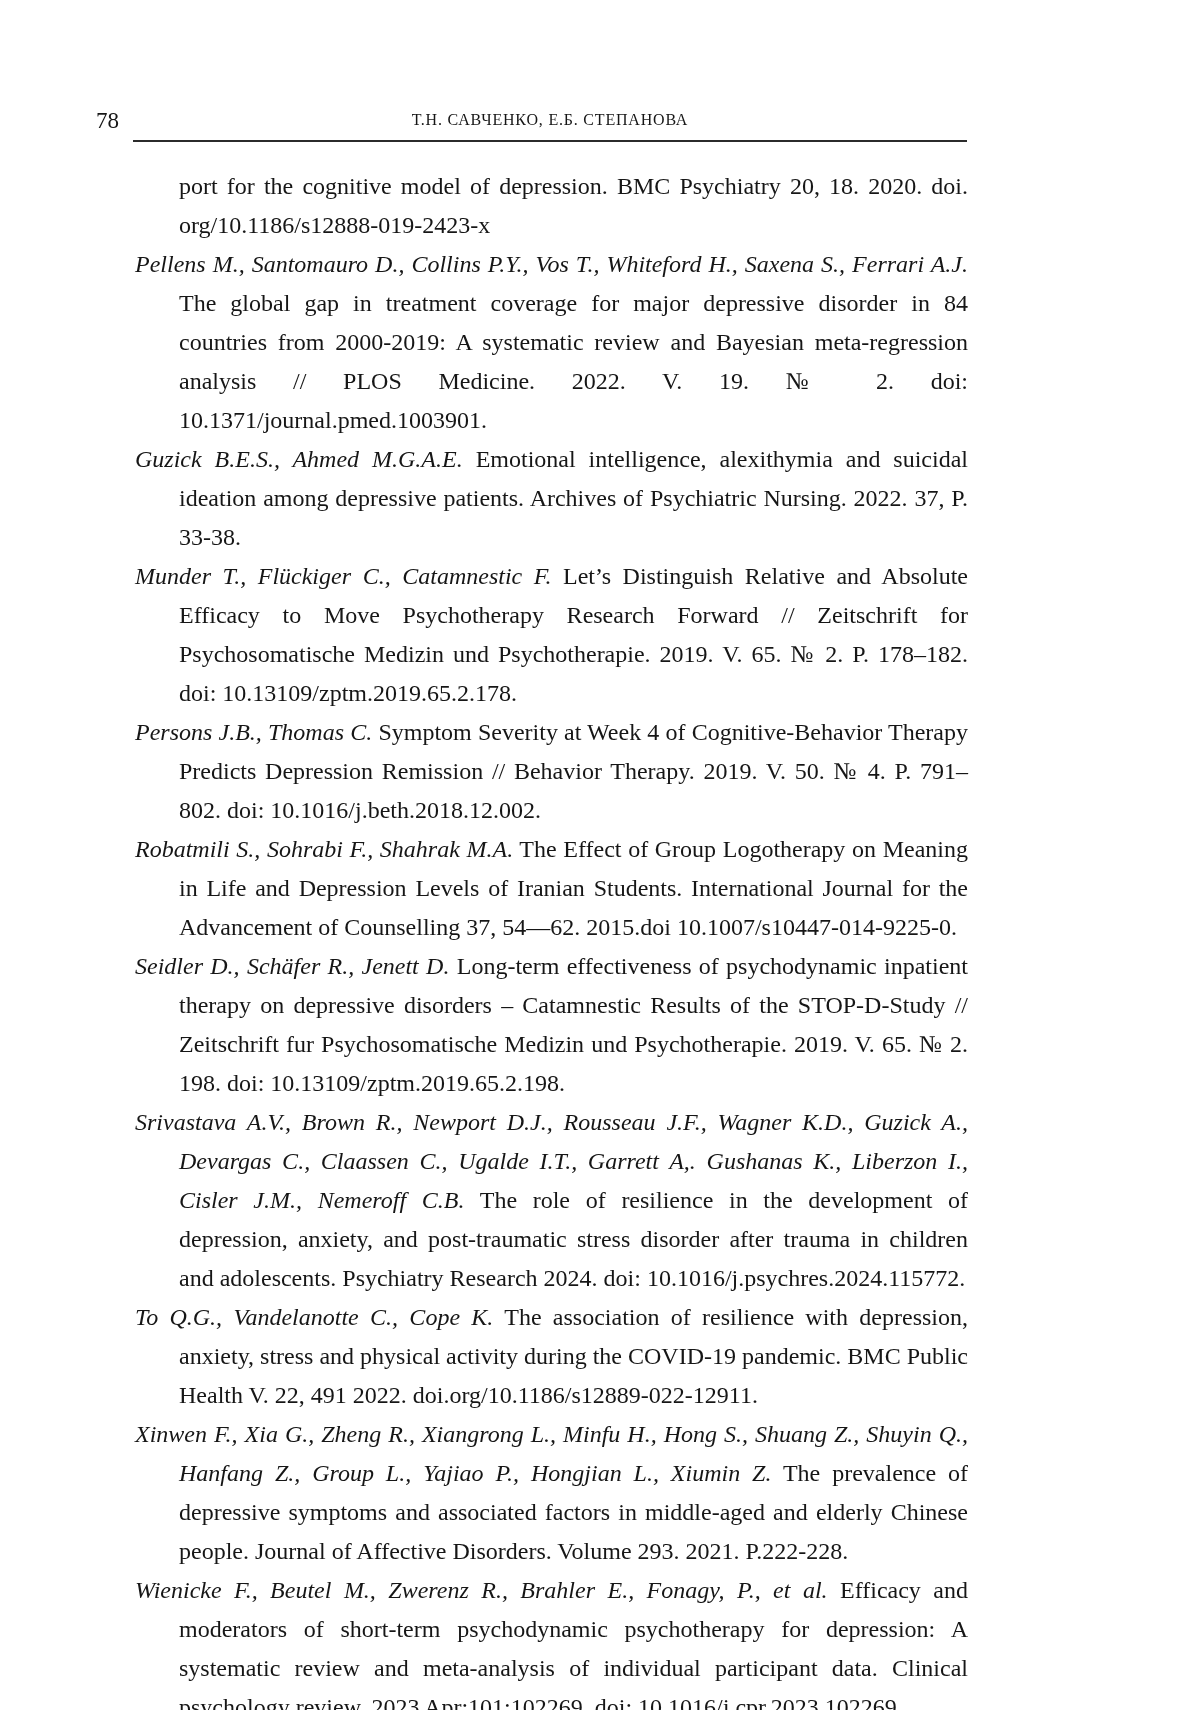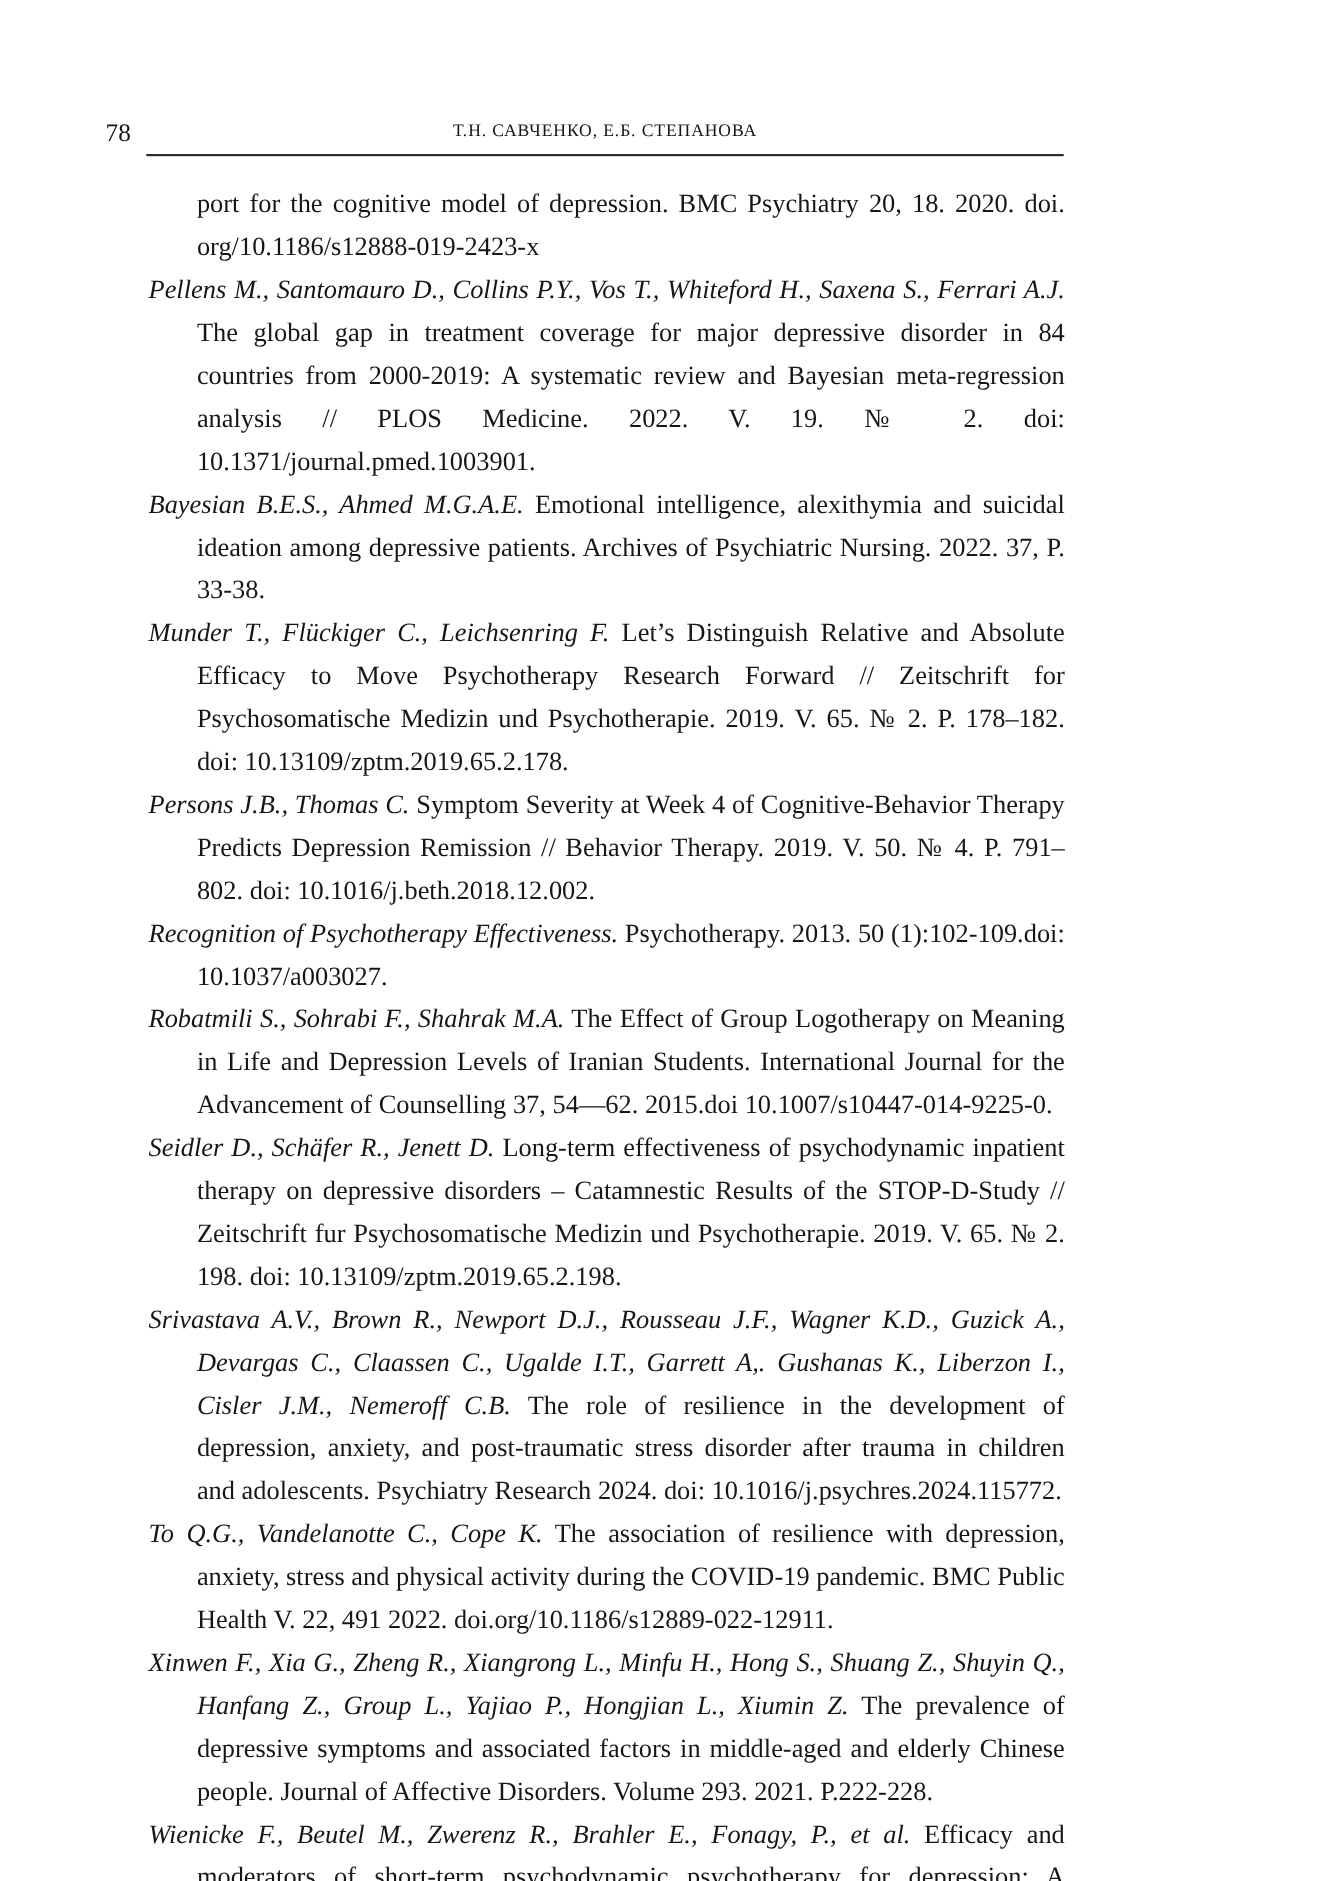--- a/index.html
+++ b/index.html
@@ -69,24 +69,23 @@
   <div class="header">
     <div class="page-number">78</div>
     <div class="rule-span">
       <div class="running-head">Т.Н. САВЧЕНКО, Е.Б. СТЕПАНОВА</div>
     </div>
   </div>
 
   <div class="content">
     <p class="ref no-hang"><span class="lead"></span><span>port for the cognitive model of depression. BMC Psychiatry 20, 18. 2020. doi. org/10.1186/s12888-019-2423-x</span></p>
     <p class="ref"><span class="lead">Pellens M., Santomauro D., Collins P.Y., Vos T., Whiteford H., Saxena S., Ferrari A.J.</span><span> The global gap in treatment coverage for major depressive disorder in 84 countries from 2000-2019: A systematic review and Bayesian meta-regression analysis // PLOS Medicine. 2022. V. 19. № 2. doi: 10.1371/journal.pmed.1003901.</span></p>
-    <p class="ref"><span class="lead">Bayesian B.E.S., Ahmed M.G.A.E.</span><span> Emotional intelligence, alexithymia and suicidal ideation among depressive patients. Archives of Psychiatric Nursing. 2022. 37, P. 33-38.</span></p>
-    <p class="ref"><span class="lead">Munder T., Flückiger C., Leichsenring F.</span><span> Let’s Distinguish Relative and Absolute Efficacy to Move Psychotherapy Research Forward // Zeitschrift for Psychosomatische Medizin und Psychotherapie. 2019. V. 65. № 2. P. 178–182. doi: 10.13109/zptm.2019.65.2.178.</span></p>
+    <p class="ref"><span class="lead">Guzick B.E.S., Ahmed M.G.A.E.</span><span> Emotional intelligence, alexithymia and suicidal ideation among depressive patients. Archives of Psychiatric Nursing. 2022. 37, P. 33-38.</span></p>
+    <p class="ref"><span class="lead">Munder T., Flückiger C., Catamnestic F.</span><span> Let’s Distinguish Relative and Absolute Efficacy to Move Psychotherapy Research Forward // Zeitschrift for Psychosomatische Medizin und Psychotherapie. 2019. V. 65. № 2. P. 178–182. doi: 10.13109/zptm.2019.65.2.178.</span></p>
     <p class="ref"><span class="lead">Persons J.B., Thomas C.</span><span> Symptom Severity at Week 4 of Cognitive-Behavior Therapy Predicts Depression Remission // Behavior Therapy. 2019. V. 50. № 4. P. 791–802. doi: 10.1016/j.beth.2018.12.002.</span></p>
-    <p class="ref"><span class="lead">Recognition of Psychotherapy Effectiveness.</span><span> Psychotherapy. 2013. 50 (1):102-109.doi: 10.1037/a003027.</span></p>
     <p class="ref"><span class="lead">Robatmili S., Sohrabi F., Shahrak M.A.</span><span> The Effect of Group Logotherapy on Meaning in Life and Depression Levels of Iranian Students. International Journal for the Advancement of Counselling 37, 54—62. 2015.doi 10.1007/s10447-014-9225-0.</span></p>
     <p class="ref"><span class="lead">Seidler D., Schäfer R., Jenett D.</span><span> Long-term effectiveness of psychodynamic inpatient therapy on depressive disorders – Catamnestic Results of the STOP-D-Study // Zeitschrift fur Psychosomatische Medizin und Psychotherapie. 2019. V. 65. № 2. 198. doi: 10.13109/zptm.2019.65.2.198.</span></p>
     <p class="ref"><span class="lead">Srivastava A.V., Brown R., Newport D.J., Rousseau J.F., Wagner K.D., Guzick A., Devargas C., Claassen C., Ugalde I.T., Garrett A,. Gushanas K., Liberzon I., Cisler J.M., Nemeroff C.B.</span><span> The role of resilience in the development of depression, anxiety, and post-traumatic stress disorder after trauma in children and adolescents. Psychiatry Research 2024. doi: 10.1016/j.psychres.2024.115772.</span></p>
     <p class="ref"><span class="lead">To Q.G., Vandelanotte C., Cope K.</span><span>  The association of resilience with depression, anxiety, stress and physical activity during the COVID-19 pandemic. BMC Public Health V. 22, 491 2022. doi.org/10.1186/s12889-022-12911.</span></p>
     <p class="ref"><span class="lead">Xinwen F., Xia G., Zheng R., Xiangrong L., Minfu H., Hong S., Shuang Z., Shuyin Q., Hanfang Z., Group L., Yajiao P., Hongjian L., Xiumin Z.</span><span> The prevalence of depressive symptoms and associated factors in middle-aged and elderly Chinese people. Journal of Affective Disorders. Volume 293. 2021. P.222-228.</span></p>
     <p class="ref"><span class="lead">Wienicke F., Beutel M., Zwerenz R., Brahler E., Fonagy, P., et al.</span><span> Efficacy and moderators of short-term psychodynamic psychotherapy for depression: A systematic review and meta-analysis of individual participant data. Clinical psychology review. 2023 Apr:101:102269. doi: 10.1016/j.cpr.2023.102269.</span></p>
   </div>
 
 </div>
 

